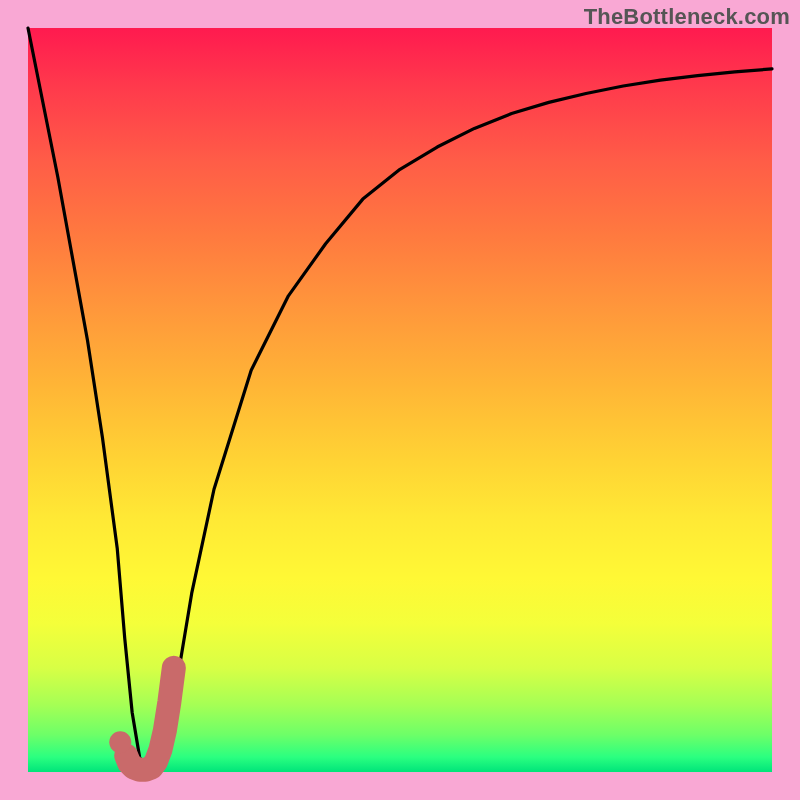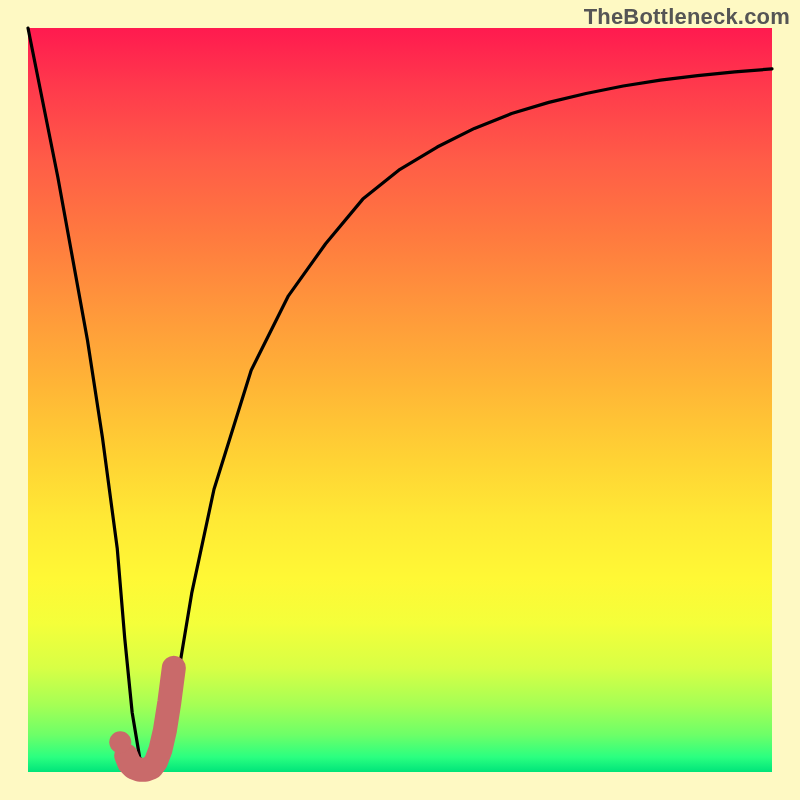--- a/index.html
+++ b/index.html
@@ -10,21 +10,21 @@
     overflow: hidden;
     background: #000;
     font-family: Arial, Helvetica, sans-serif;
   }
   .frame {
     position: absolute;
     top: 0;
     left: 0;
     width: 800px;
     height: 800px;
-    background: #fef9c3;
+    background: #f9a8d4;
   }
   .plot-area {
     position: absolute;
     top: 28px;
     left: 28px;
     width: 744px;
     height: 744px;
     background: linear-gradient(to bottom,
       #ff1a4f 0%,
       #ff3a4c 8%,

